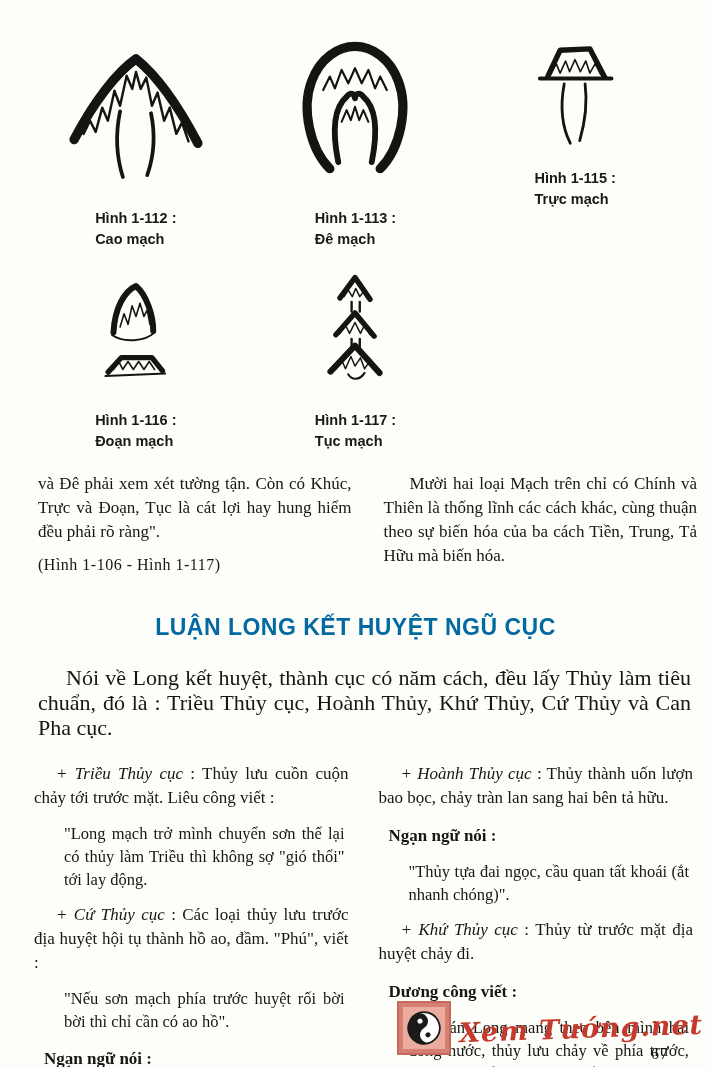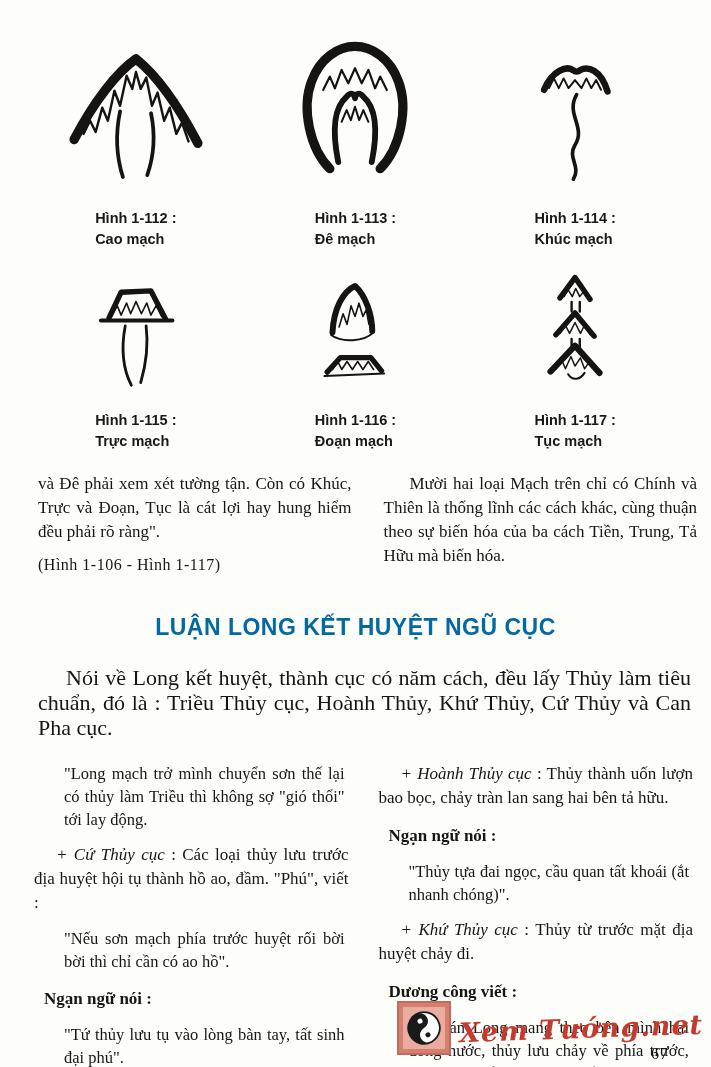--- a/index.html
+++ b/index.html
@@ -155,33 +155,20 @@
           <path class="ink" stroke-width="7" d="M60,152 C52,112 56,86 70,74 C75,68 79,70 80,76 C81,70 85,68 90,74 C104,86 108,112 100,152"></path>
           <path class="ink" stroke-width="2.4" d="M64,104 L70,90 L75,102 L80,86 L85,102 L90,90 L96,104"></path>
         </svg>
       </div>
       <figcaption class="fig-caption">
         <div>Hình 1-113 :</div>
         <div>Đê mạch</div>
       </figcaption>
     </figure>
 
-    <figure class="fig-cell r1">
-      <div class="fig-art">
-        <svg width="130" height="150" viewBox="0 0 160 175">
-          <path class="ink" stroke-width="8" d="M42,54 C52,30 70,24 78,30 C80,32 84,32 86,30 C96,24 112,30 120,56"></path>
-          <path class="ink" stroke-width="2.4" d="M48,52 L54,40 L60,52 L66,40 L72,52 L80,42 L88,52 L94,40 L100,52 L106,42 L112,54"></path>
-          <path class="ink" stroke-width="4.5" d="M82,60 C68,84 94,100 80,122 C70,138 88,148 78,164"></path>
-        </svg>
-      </div>
-      <figcaption class="fig-caption">
-        <div>Hình 1-114 :</div>
-        <div>Khúc mạch</div>
-      </figcaption>
-    </figure>
 
     <figure class="fig-cell r2">
       <div class="fig-art">
         <svg width="118" height="118" viewBox="0 0 160 175">
           <path class="ink" stroke-width="8" d="M40,62 L58,24 L102,22 L124,64"></path>
           <path class="ink" stroke-width="6" d="M28,66 L134,66"></path>
           <path class="ink" stroke-width="2.4" d="M44,60 L52,44 L58,58 L66,40 L72,56 L80,38 L88,56 L96,40 L102,58 L110,44 L118,60"></path>
           <path class="ink" stroke-width="4.2" d="M64,74 C58,106 60,136 73,162"></path>
           <path class="ink" stroke-width="4.2" d="M95,74 C99,106 94,134 87,158"></path>
         </svg>
@@ -241,20 +228,21 @@
     </div>
   </div>
 
   <h1 class="section-heading">LUẬN LONG KẾT HUYỆT NGŨ CỤC</h1>
 
   <p class="intro">Nói về Long kết huyệt, thành cục có năm cách, đều lấy Thủy làm tiêu chuẩn, đó là : Triều Thủy cục, Hoành Thủy, Khứ Thủy, Cứ Thủy và Can Pha cục.</p>
 
   <div class="main-cols">
 
     <div class="col">
+      <p class="para"><span class="term">+ Triều Thủy cục</span><span> : Thủy lưu cuồn cuộn chảy tới trước mặt. Liêu công viết :</span></p>
       <p class="quote">"Long mạch trở mình chuyển sơn thế lại có thủy làm Triều thì không sợ "gió thổi" tới lay động.</p>
       <p class="para"><span class="term">+ Cứ Thủy cục</span><span> : Các loại thủy lưu trước địa huyệt hội tụ thành hồ ao, đầm. "Phú", viết :</span></p>
       <p class="quote">"Nếu sơn mạch phía trước huyệt rối bời bời thì chỉ cần có ao hồ".</p>
       <p class="speaker">Ngạn ngữ nói :</p>
       <p class="quote">"Tứ thủy lưu tụ vào lòng bàn tay, tất sinh đại phú".</p>
     </div>
 
     <div class="col">
       <p class="para"><span class="term">+ Hoành Thủy cục</span><span> : Thủy thành uốn lượn bao bọc, chảy tràn lan sang hai bên tả hữu.</span></p>
       <p class="speaker">Ngạn ngữ nói :</p>

